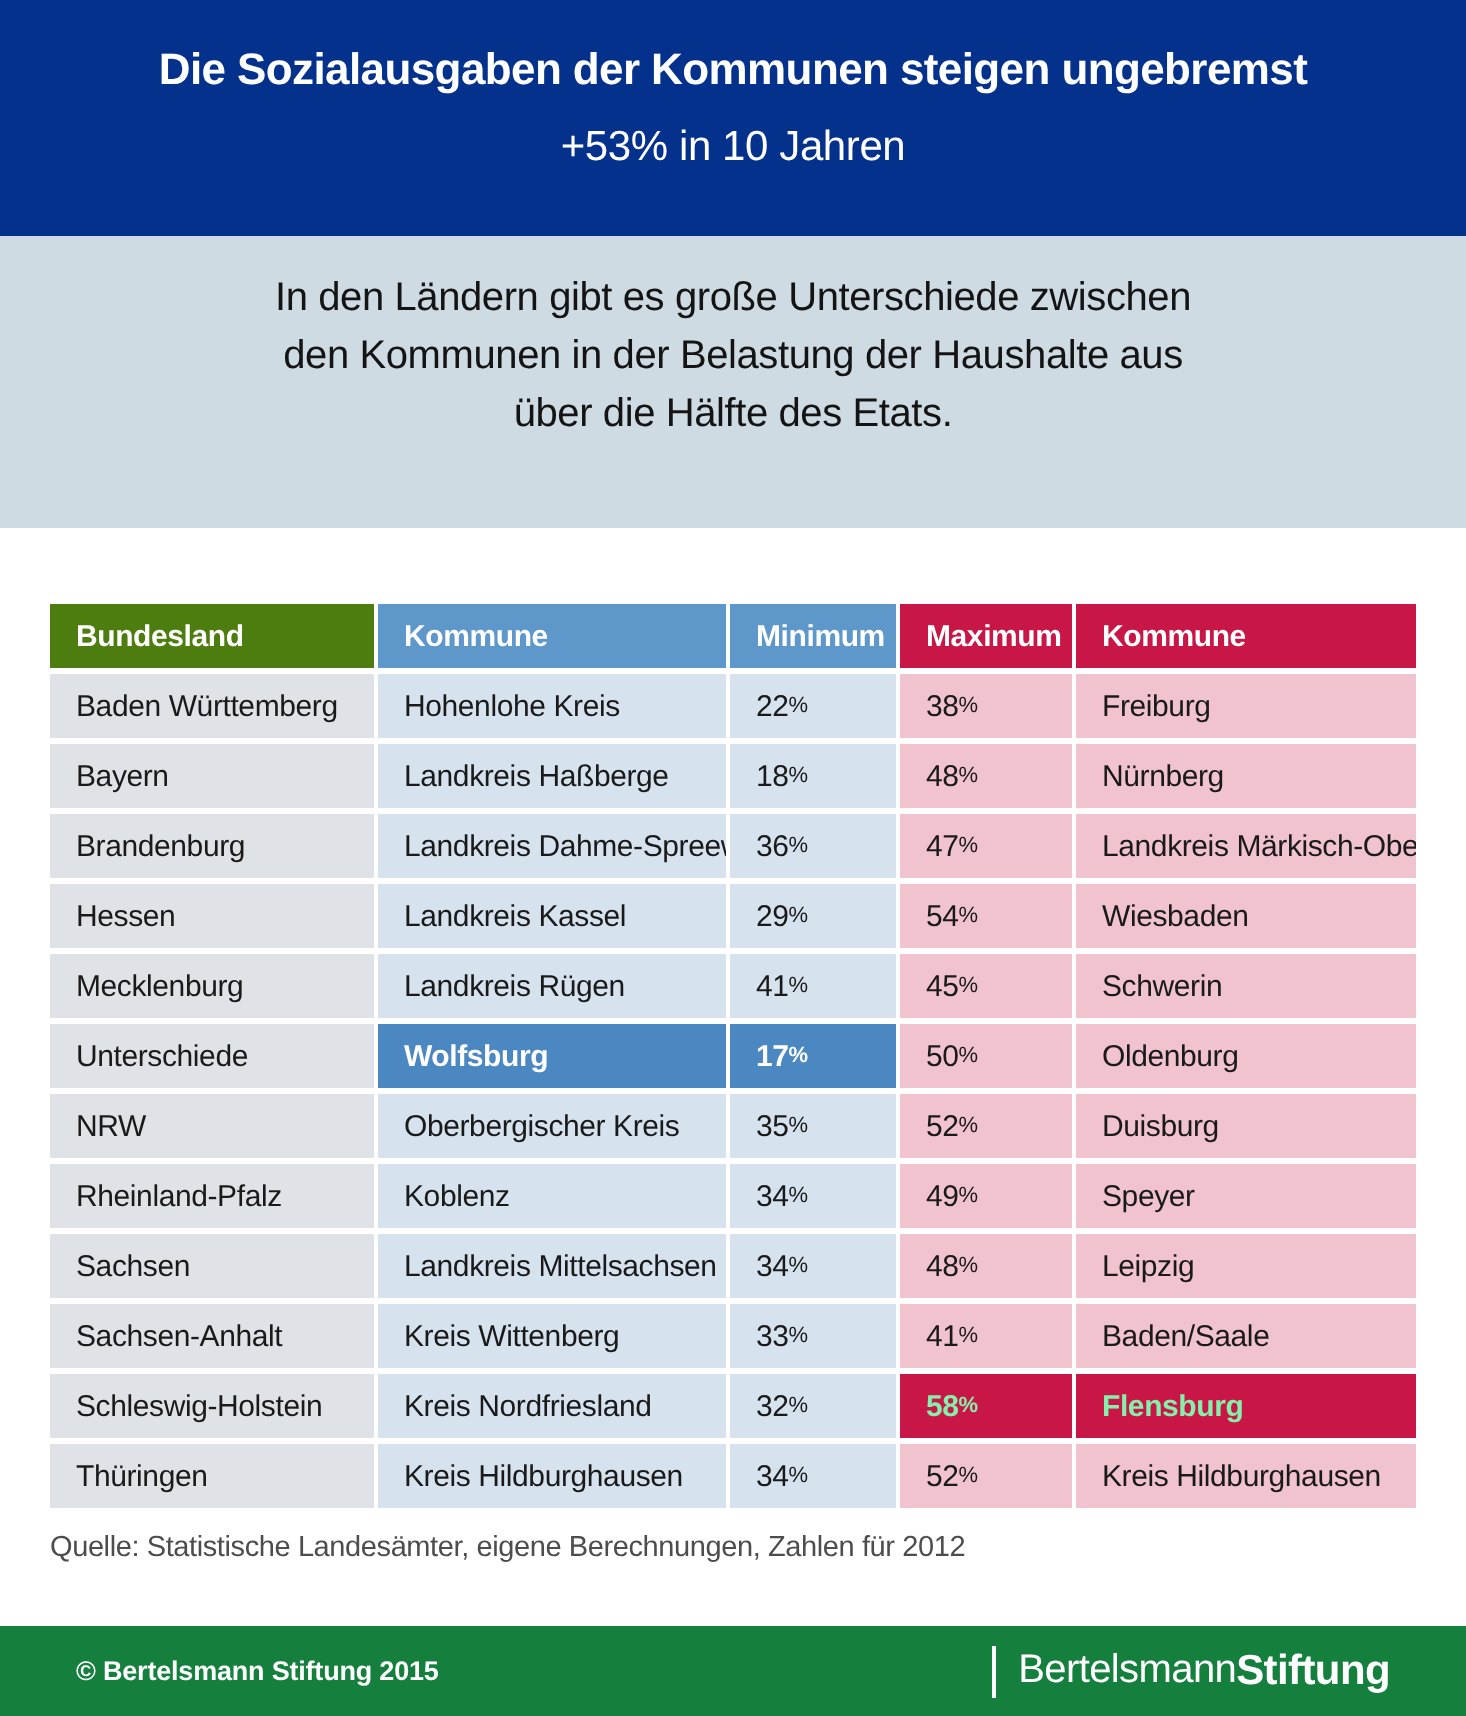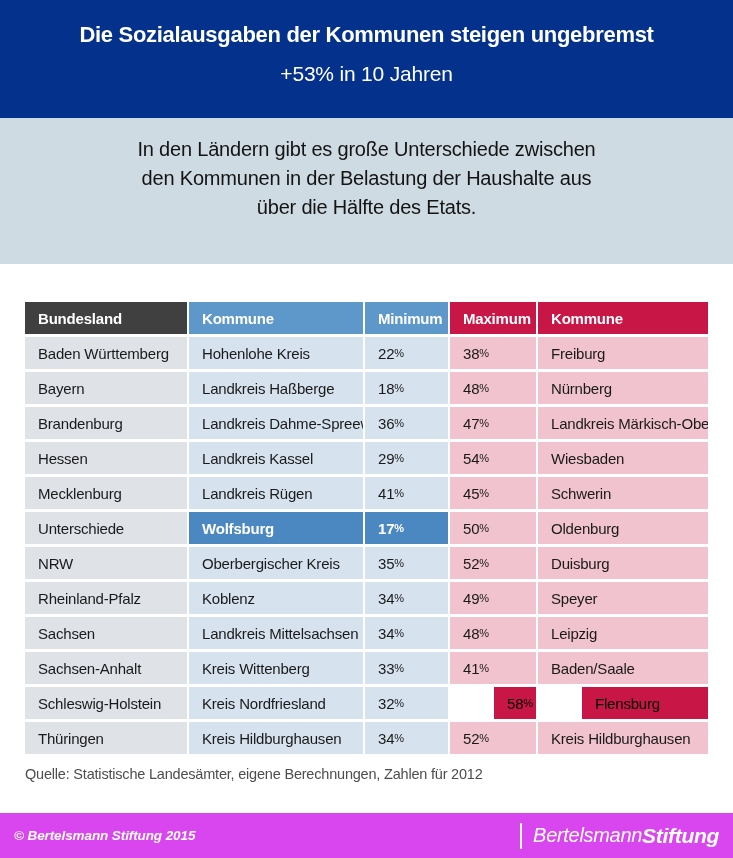--- a/index.html
+++ b/index.html
@@ -59,47 +59,46 @@
     display: flex;
     align-items: center;
     padding-left: 13px;
     font-size: 15px;
     letter-spacing: -0.2px;
     overflow: hidden;
     white-space: nowrap;
   }
   .table { margin-top: 38px; }
   .th { color: #ffffff; font-weight: bold; }
-  .h-gray { background: #404040; }
+  .h-gray { background: #4d7c0f; }
   .h-blue { background: #5e97c9; }
   .h-red  { background: #c81746; }
   .c-gray { background: #dfe3e8; }
   .c-blue { background: #d6e3ef; }
   .c-pink { background: #f1c3ce; }
   .hl-blue { background: #4b87c1; color: #ffffff; font-weight: bold; }
-  .hl-red  { background: #c81746; color: #000000; font-weight: normal; margin-left: 44px; }
+  .hl-red  { background: #c81746; color: #86efac; font-weight: bold; }
   .pct { font-size: 11px; }
   
   .source {
     margin-top: 12px;
     font-size: 14.5px;
     color: #4d4d4d;
     letter-spacing: -0.2px;
   }
   
   .footer {
     position: absolute;
     left: 0; right: 0; bottom: 0;
     height: 45px;
-    background: #d946ef;
+    background: #15803d;
     display: flex;
     align-items: center;
     justify-content: space-between;
-    padding: 0 14px;
-    font-style: italic;
+    padding: 0 38px;
   }
   .copyright {
     color: #ffffff;
     font-size: 13.5px;
     font-weight: bold;
     letter-spacing: -0.1px;
   }
   .logo { display: flex; align-items: center; color: #ffffff; }
   .logo-bar {
     display: inline-block;

